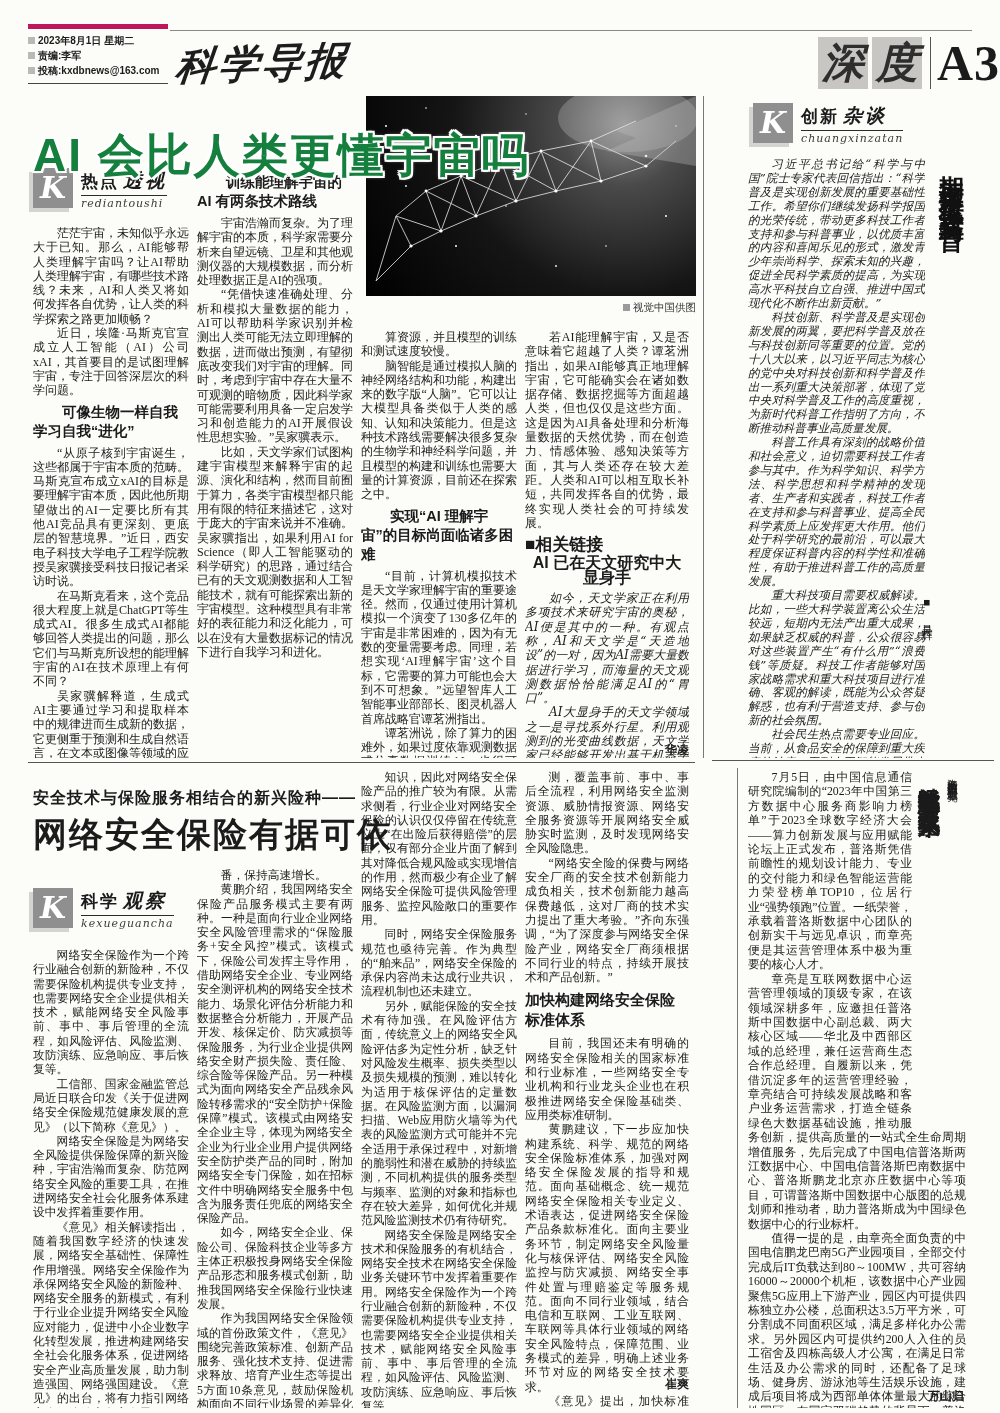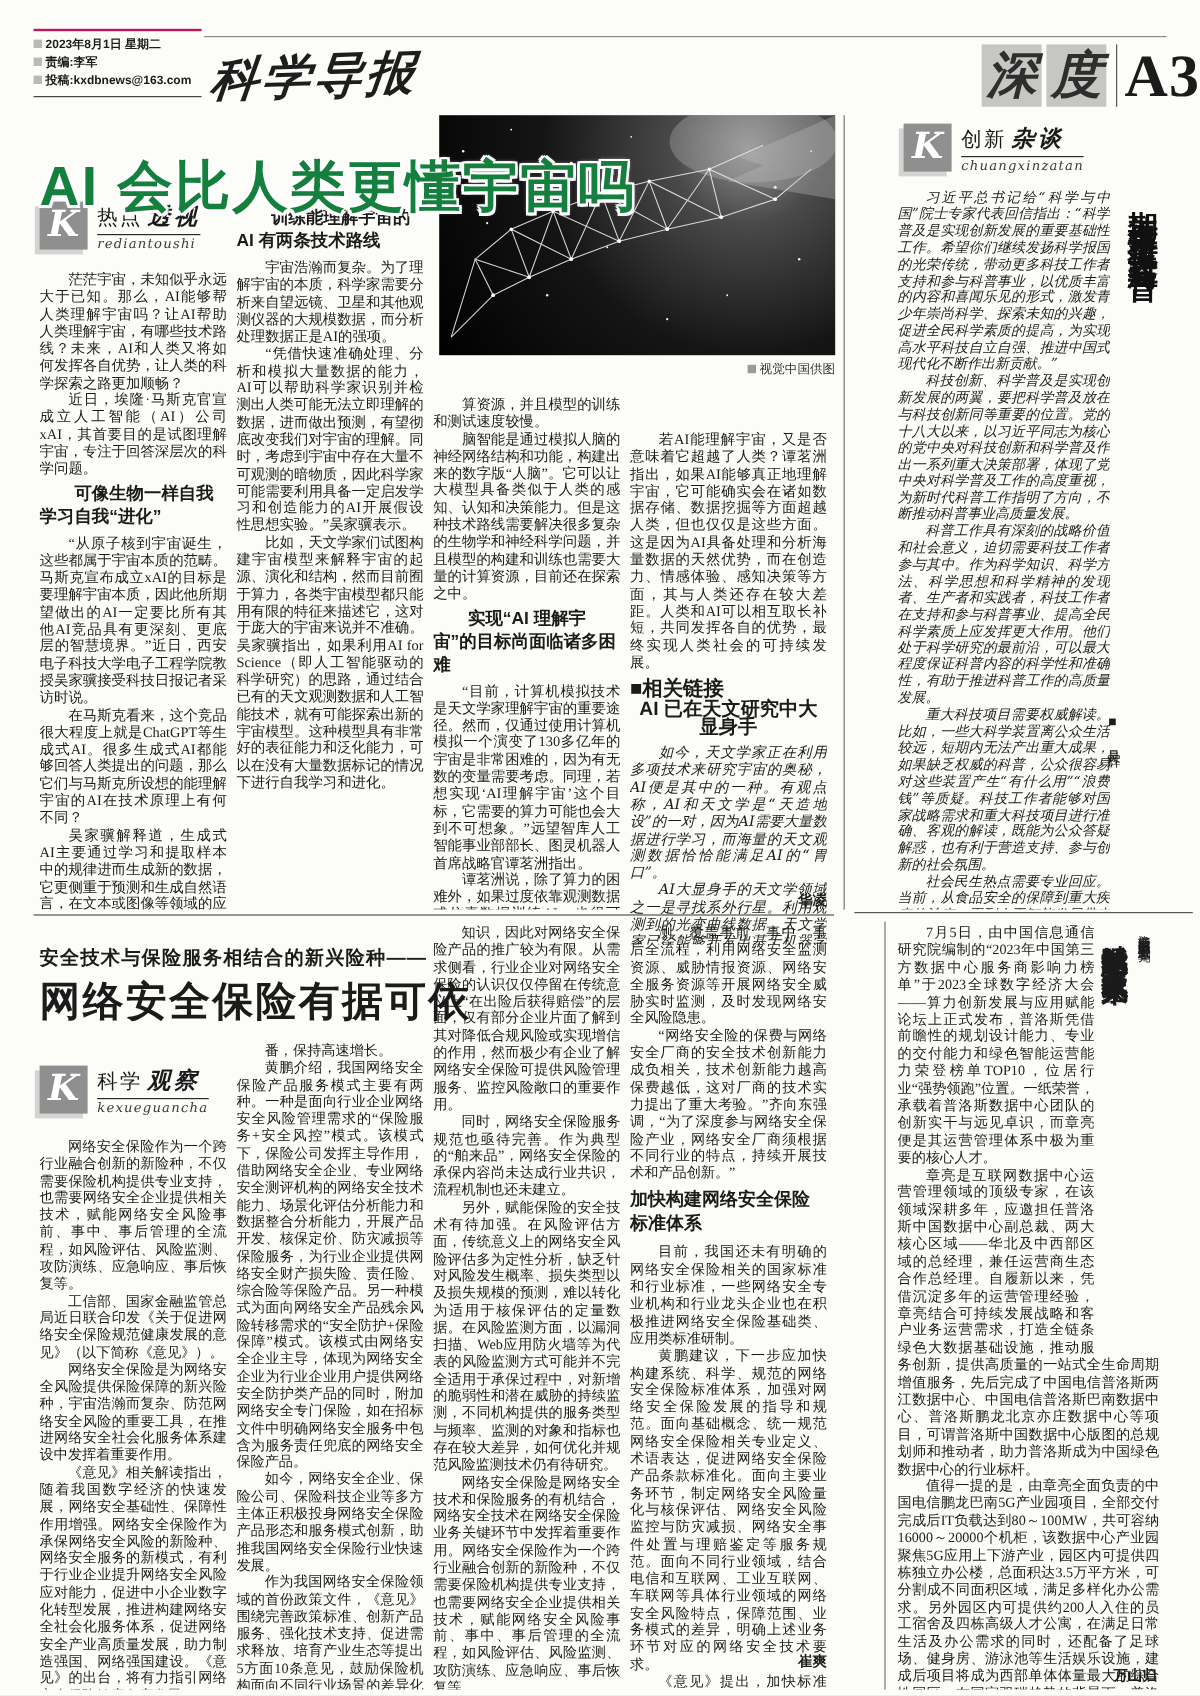--- a/index.html
+++ b/index.html
@@ -1,40 +1,40 @@
 <!DOCTYPE html>
 <html><head>
 <meta charset="utf-8">
 <style>
   html,body{margin:0;padding:0;background:#e8e6e1;}
   .page{position:relative;width:1000px;height:1413px;margin:0 auto;background:#fcfcf9;color:#1b1b1b;
         font-family:"Liberation Serif",serif;overflow:hidden;}
   
-  .info-box{position:absolute;left:28px;top:24px;width:140px;border-top:2px solid #be185d;border-bottom:1px solid #444;
+  .info-box{position:absolute;left:28px;top:24px;width:140px;border-top:5px solid #be185d;border-bottom:1px solid #444;
             padding:4px 0 5px 0;font-size:10px;font-weight:bold;line-height:15px;font-family:"Liberation Sans",sans-serif;}
   .info-box .row{white-space:nowrap;}
   .sq{display:inline-block;width:7px;height:7px;background:#b9b9b9;margin-right:3px;}
   .top-rule{position:absolute;left:170px;top:30px;width:802px;height:1px;background:#8a8a8a;}
   .masthead{position:absolute;left:176px;top:36px;font-family:"DejaVu Serif",serif;font-style:italic;font-weight:bold;
             font-size:40px;letter-spacing:3px;transform:skewX(-8deg) rotate(-2deg);color:#1d1d1d;}
   .brand{position:absolute;left:818px;top:34px;display:flex;align-items:center;}
   .sec-box{width:50px;height:52px;background:#c7c6c3;color:#2e2e2e;font-family:"DejaVu Serif",serif;font-style:italic;
            font-weight:bold;font-size:42px;line-height:52px;text-align:center;margin-right:4px;}
   .brand .vsep{width:1px;height:52px;background:#555;margin:0 6px 0 4px;}
   .pageno{font-family:"Liberation Serif",serif;font-weight:bold;font-size:50px;letter-spacing:1px;}
   
   .vline{position:absolute;width:1px;background:#777;}
   .hline{position:absolute;height:1px;background:#555;}
   
   .badge{position:absolute;display:flex;align-items:flex-start;}
   .kbox{width:40px;height:40px;background:#8f8f8f;box-shadow:-4px 4px 0 #d4d4d2;color:#fff;text-align:center;
         font-family:"DejaVu Serif",serif;font-style:italic;font-weight:bold;font-size:30px;line-height:40px;flex:0 0 40px;}
   .bt{margin-left:8px;}
   .bt-line{border-bottom:1.5px solid #2a2a2a;padding-bottom:1px;white-space:nowrap;}
-  .bt-bold{font-family:"Liberation Sans",sans-serif;font-weight:normal;font-size:17px;letter-spacing:2px;text-align:center;}
+  .bt-bold{font-family:"Liberation Sans",sans-serif;font-weight:bold;font-size:17px;letter-spacing:2px;text-align:center;}
   .bt-script{font-family:"DejaVu Serif",serif;font-style:italic;font-weight:bold;font-size:19px;letter-spacing:3px;margin-left:4px;}
   .bt-pinyin{font-family:"DejaVu Serif",serif;font-style:italic;font-size:11px;color:#3a3a3a;letter-spacing:1px;margin-top:1px;}
   
   .headline-main{position:absolute;left:33px;top:94px;z-index:5;font-family:"Liberation Sans",sans-serif;font-weight:900;
     font-size:46px;letter-spacing:2px;color:#15803d;white-space:nowrap;
     text-shadow:-2px 0 #fff,2px 0 #fff,0 -2px #fff,0 2px #fff,-2px -2px #fff,2px 2px #fff,-2px 2px #fff,2px -2px #fff,0 0 4px #fff;}
   .photo{position:absolute;left:366px;top:96px;width:330px;height:200px;
          background:radial-gradient(circle at 78% 14%,#8d8d8d 0%,#4a4a4a 20%,#151515 55%,#000 100%);overflow:hidden;}
   .photo svg{display:block;width:100%;height:100%;}
   .photo-caption{position:absolute;left:520px;top:301px;width:176px;text-align:right;font-size:10.5px;color:#333;
@@ -179,21 +179,21 @@
         <p>算资源，并且模型的训练和测试速度较慢。</p>
         <p>脑智能是通过模拟人脑的神经网络结构和功能，构建出来的数字版“人脑”。它可以让大模型具备类似于人类的感知、认知和决策能力。但是这种技术路线需要解决很多复杂的生物学和神经科学问题，并且模型的构建和训练也需要大量的计算资源，目前还在探索之中。</p>
       </div>
     <h3 class="subhead indent">实现“AI 理解宇宙”的目标尚面临诸多困难</h3>
     <div>
         <p>“目前，计算机模拟技术是天文学家理解宇宙的重要途径。然而，仅通过使用计算机模拟一个演变了130多亿年的宇宙是非常困难的，因为有无数的变量需要考虑。同理，若想实现‘AI理解宇宙’这个目标，它需要的算力可能也会大到不可想象。”远望智库人工智能事业部部长、图灵机器人首席战略官谭茗洲指出。</p>
         <p>谭茗洲说，除了算力的困难外，如果过度依靠观测数据或仿真数据训练AI，也很可能会导致我们对宇宙的理解出现偏差。与任何科学工具一样，将AI与其他方法结合使用以确保结果的准确性非常重要。</p>
       </div>
   </div>
 
-  <div class="col" style="left:525px;top:330px;width:164px;height:428px;margin-top:29px;">
+  <div class="col" style="left:525px;top:330px;width:164px;height:428px;">
     <div>
         <p>若AI能理解宇宙，又是否意味着它超越了人类？谭茗洲指出，如果AI能够真正地理解宇宙，它可能确实会在诸如数据存储、数据挖掘等方面超越人类，但也仅仅是这些方面。这是因为AI具备处理和分析海量数据的天然优势，而在创造力、情感体验、感知决策等方面，其与人类还存在较大差距。人类和AI可以相互取长补短，共同发挥各自的优势，最终实现人类社会的可持续发展。</p>
       </div>
     <h3 class="rel-label">■相关链接</h3>
     <div class="rel-title">AI 已在天文研究中大显身手</div>
     <div class="kai">
         <p>如今，天文学家正在利用多项技术来研究宇宙的奥秘，AI便是其中的一种。有观点称，AI和天文学是“天造地设”的一对，因为AI需要大量数据进行学习，而海量的天文观测数据恰恰能满足AI的“胃口”。</p>
         <p>AI大显身手的天文学领域之一是寻找系外行星。利用观测到的光变曲线数据，天文学家已经能够开发出基于机器学习的模型，这些模型在寻找系外行星方面的能力可能会胜过人类。AI不仅可以发现系外行星，还可以拓展天文学家对系外行星的认识。</p>
       </div>
   </div>

